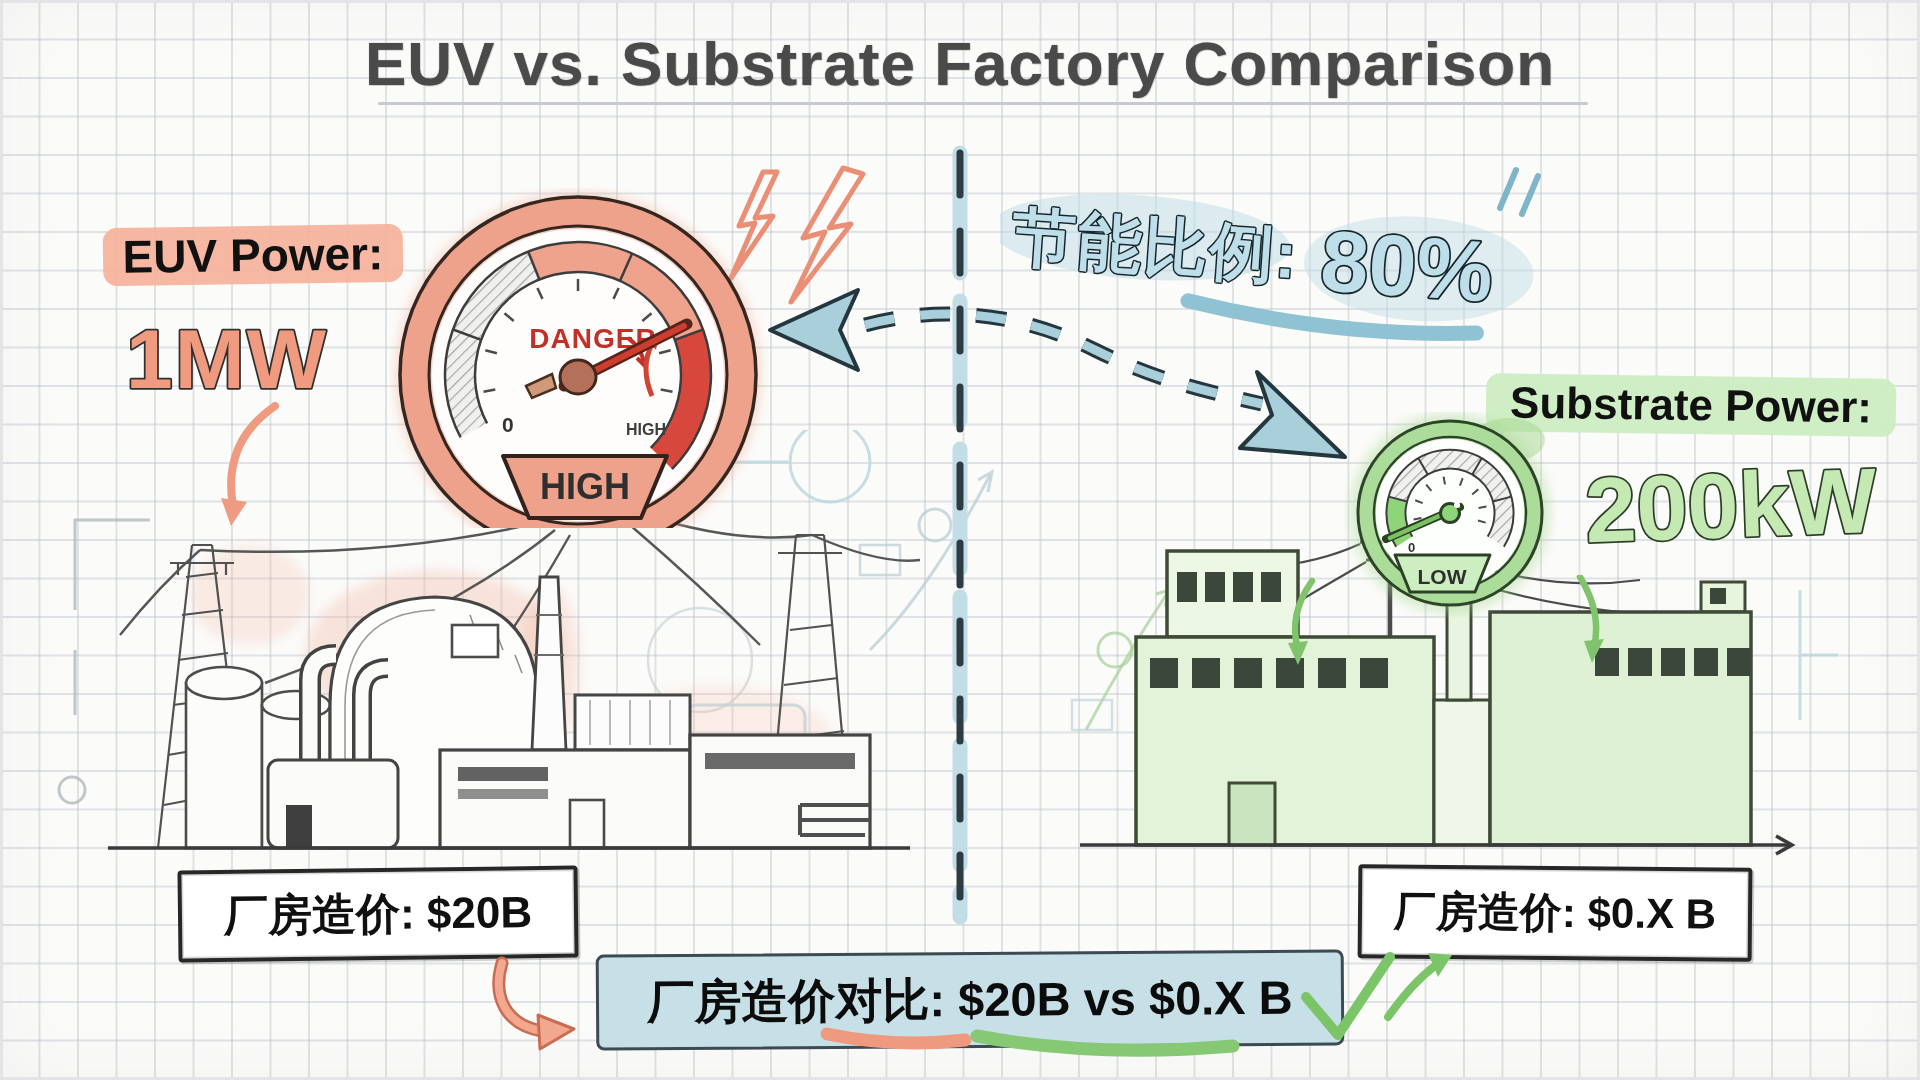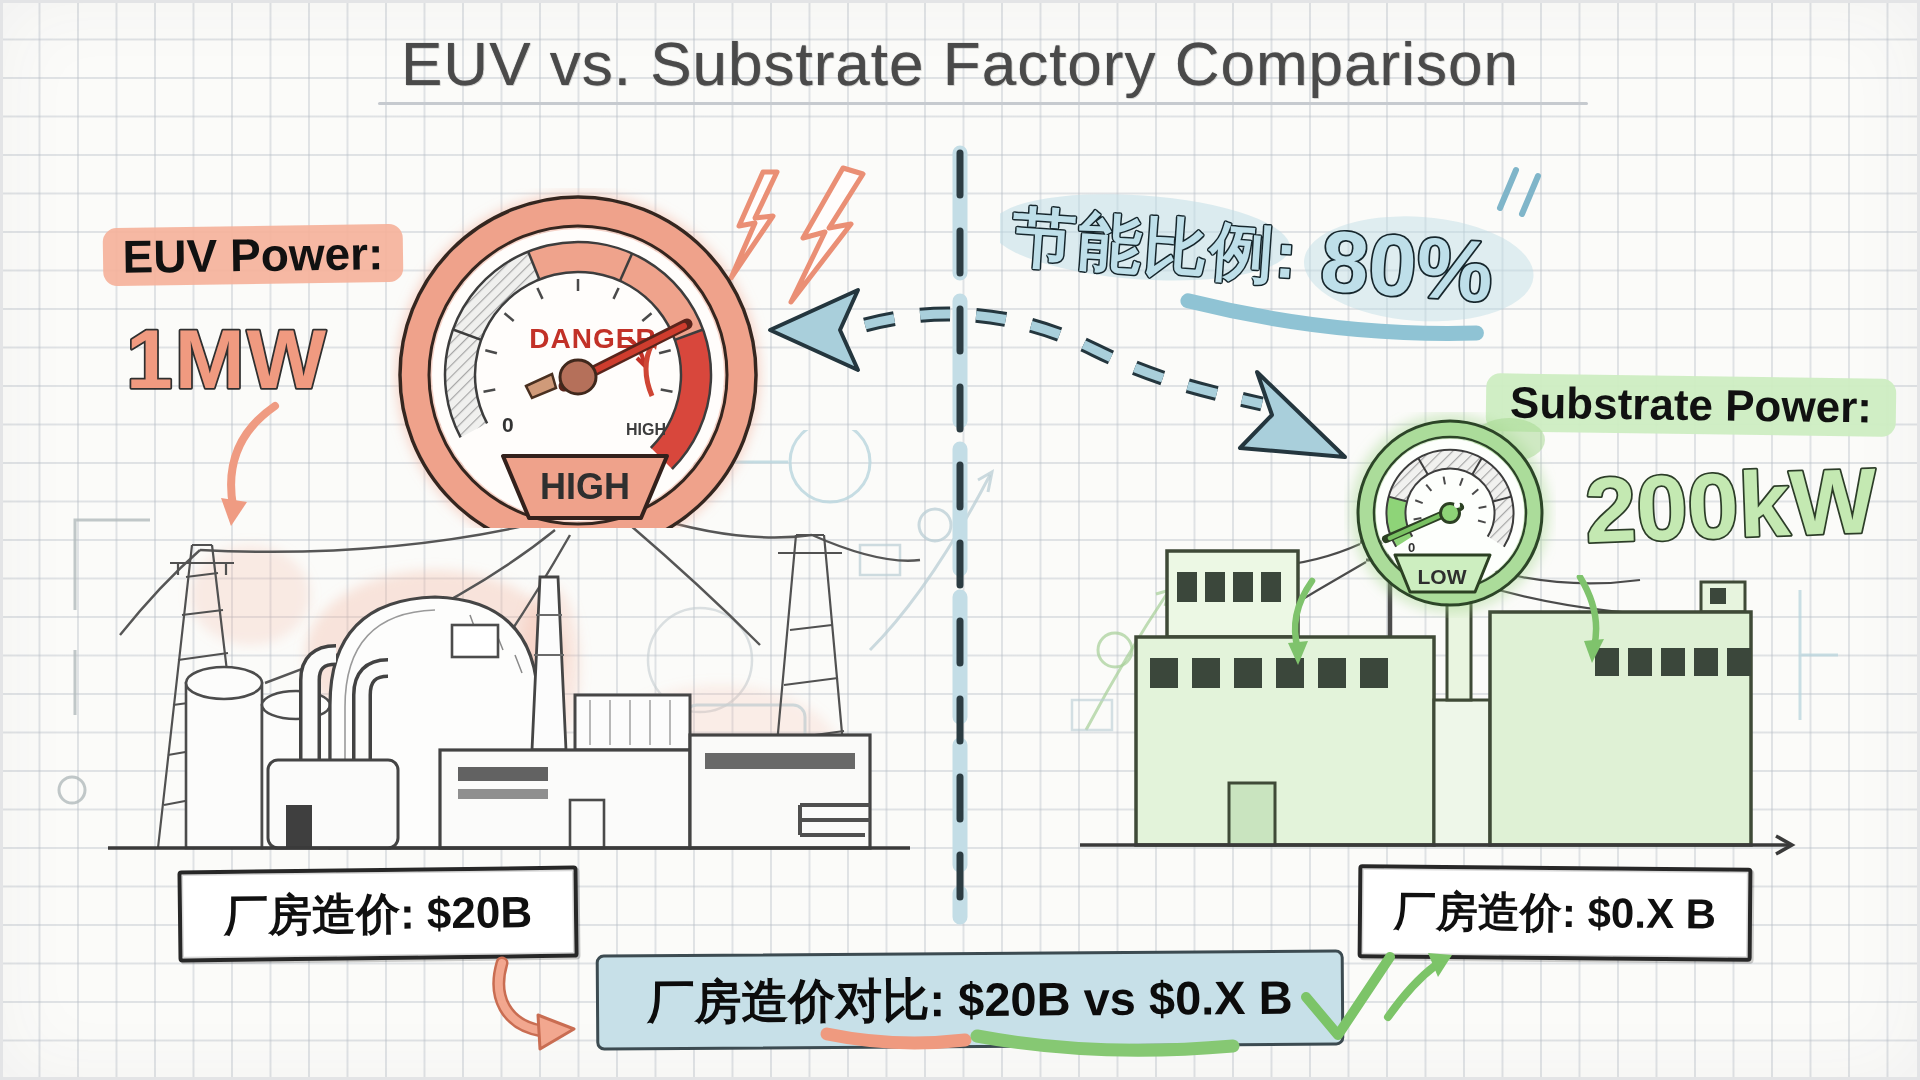--- a/index.html
+++ b/index.html
@@ -9,21 +9,21 @@
     background-color:#fbfbf9;
     background-image:
       linear-gradient(to right, rgba(182,189,198,.40) 1.6px, transparent 1.6px),
       linear-gradient(to bottom, rgba(182,189,198,.40) 1.6px, transparent 1.6px);
     background-size:38.5px 38.5px;
     box-shadow:inset 0 0 0 3px #e3e4e6, inset 0 0 80px rgba(60,60,70,.05);
   }
   .abs{position:absolute;}
   .page-title{
     left:0;right:0;top:28px;text-align:center;
-    font-size:62px;font-weight:400;color:#4a4a4a;letter-spacing:1px;
+    font-size:62px;font-weight:700;color:#4a4a4a;letter-spacing:1px;
     text-shadow:0 0 1px #777, 1px 1px 0 rgba(0,0,0,.12);
   }
   .title-underline{left:378px;top:102px;width:1210px;height:3px;background:#c6cacf;border-radius:2px;}
   .hl-label{
     height:58px;border-radius:14px;display:flex;align-items:center;justify-content:center;
     font-weight:700;color:#111;
   }
   .euv-power-hl{left:103px;top:226px;width:300px;background:rgba(245,178,155,.92);transform:rotate(-0.8deg);font-size:46px;}
   .sub-power-hl{left:1486px;top:376px;width:410px;background:rgba(205,237,194,.95);transform:rotate(0.8deg);font-size:44px;}
   .sketch-box{

